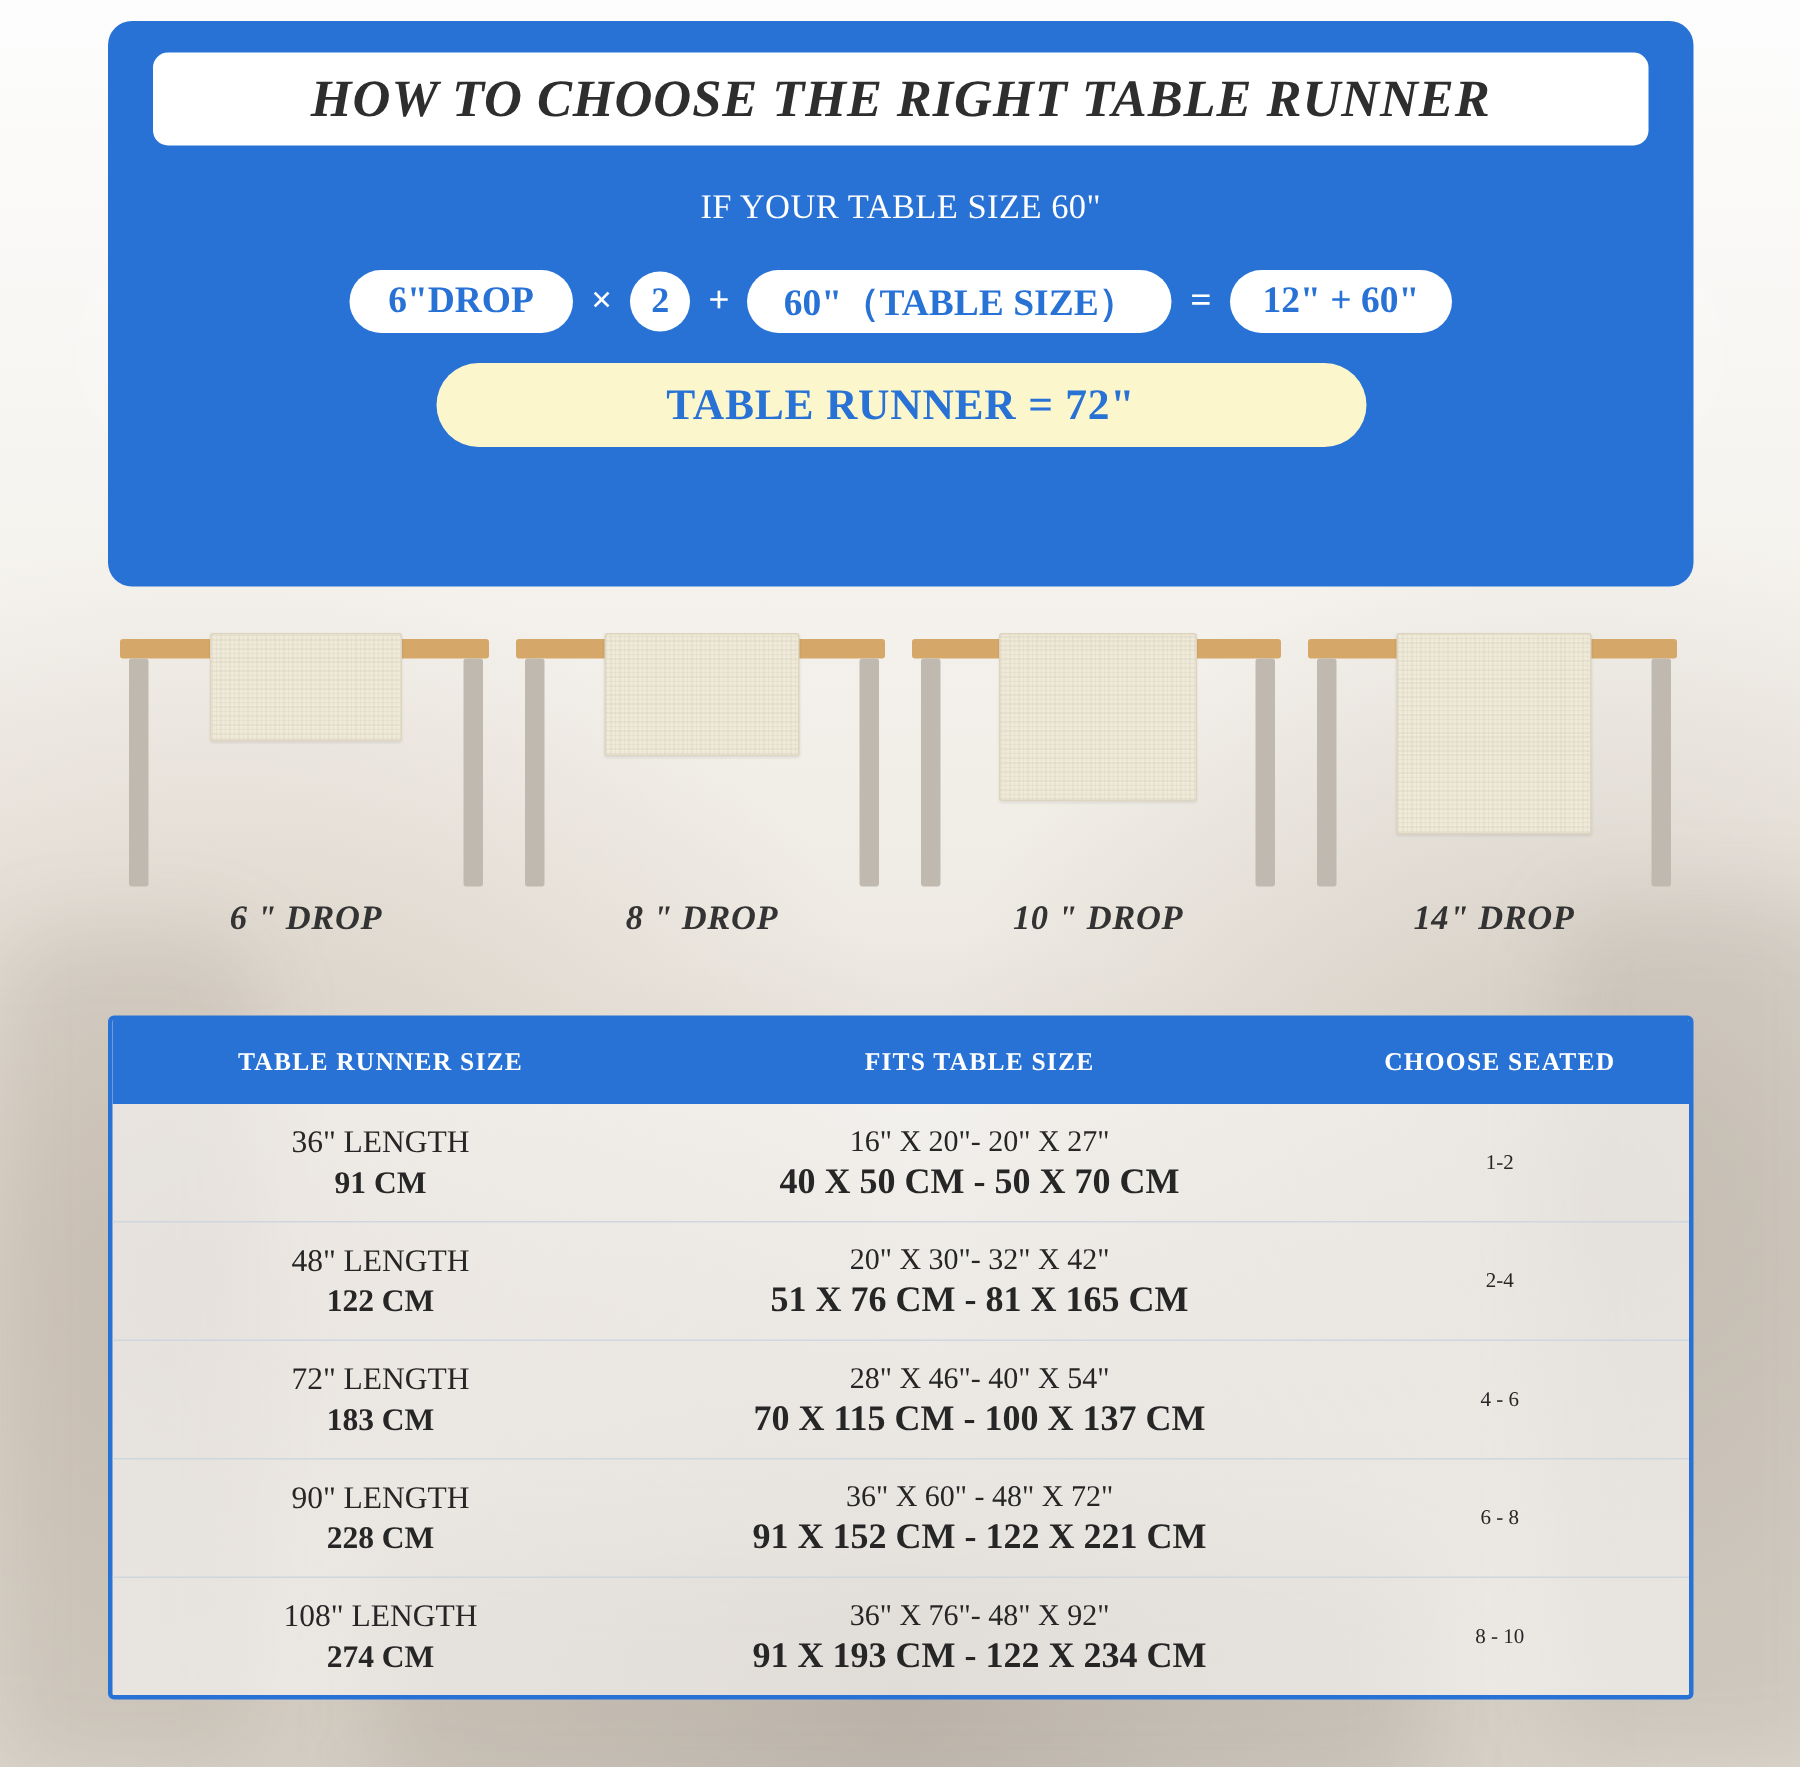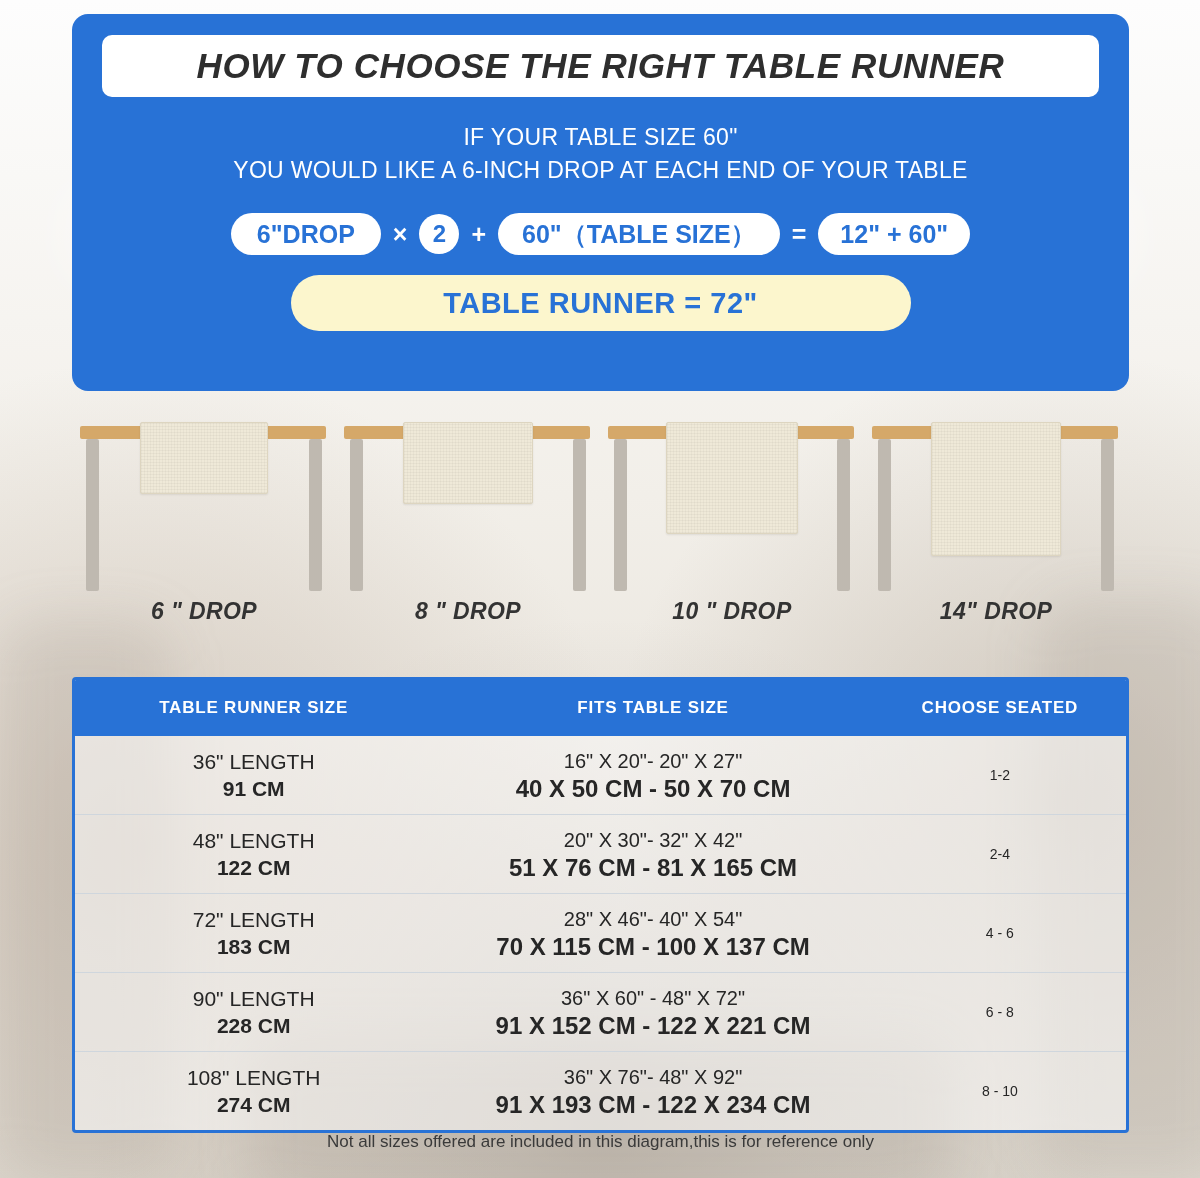--- a/index.html
+++ b/index.html
@@ -28,21 +28,21 @@
     position: absolute;
     background: rgba(150,138,125,0.18);
     filter: blur(26px);
     border-radius: 40px;
   }
   .bg-shape.s1 { left: 0px;   top: 620px;  width: 170px; height: 560px; }
   .bg-shape.s2 { left: 1040px; top: 600px; width: 190px; height: 580px; }
   .bg-shape.s3 { left: 250px; top: 1040px; width: 700px; height: 160px; background: rgba(140,128,116,0.15); }
   .bg-shape.s4 { left: 60px;  top: 170px;  width: 1080px; height: 120px; background: rgba(255,255,255,0.3); }
 
-  .page { position: relative; z-index: 2; width: 1192px; height: 1178px; }
+  .page { position: relative; z-index: 2; width: 1192px; height: 1178px; font-family: Liberation Serif, serif; }
 
   
   .hero {
     position: absolute;
     left: 72px; top: 14px;
     width: 1057px; height: 377px;
     background: #2872d6;
     border-radius: 16px;
     padding: 18px 20px 0 20px;
   }
@@ -241,21 +241,20 @@
 
 <div class="page">
 
   <section class="hero">
     <div class="hero-title-wrap">
       <div class="hero-title">HOW TO CHOOSE THE RIGHT TABLE RUNNER</div>
     </div>
 
     <div class="hero-sub">
       <div>IF YOUR TABLE SIZE 60"</div>
-      <div>YOU WOULD LIKE A 6-INCH DROP AT EACH END OF YOUR TABLE</div>
     </div>
 
     <div class="calc-row">
       <span class="pill drop">6"DROP</span>
       <span class="op">×</span>
       <span class="pill two">2</span>
       <span class="op">+</span>
       <span class="pill table">60"（TABLE SIZE）</span>
       <span class="op">=</span>
       <span class="pill result">12" + 60"</span>
@@ -359,14 +358,13 @@
           <td class="col-fits">
             <span class="l1">36" X 76"- 48" X 92"</span>
             <span class="l2">91 X 193 CM - 122 X 234 CM</span>
           </td>
           <td class="col-persons">8 - 10</td>
         </tr>
       </tbody>
     </table>
   </section>
 
-  <div class="footnote">Not all sizes offered are included in this diagram,this is for reference only</div>
 </div>
 
 </body></html>

